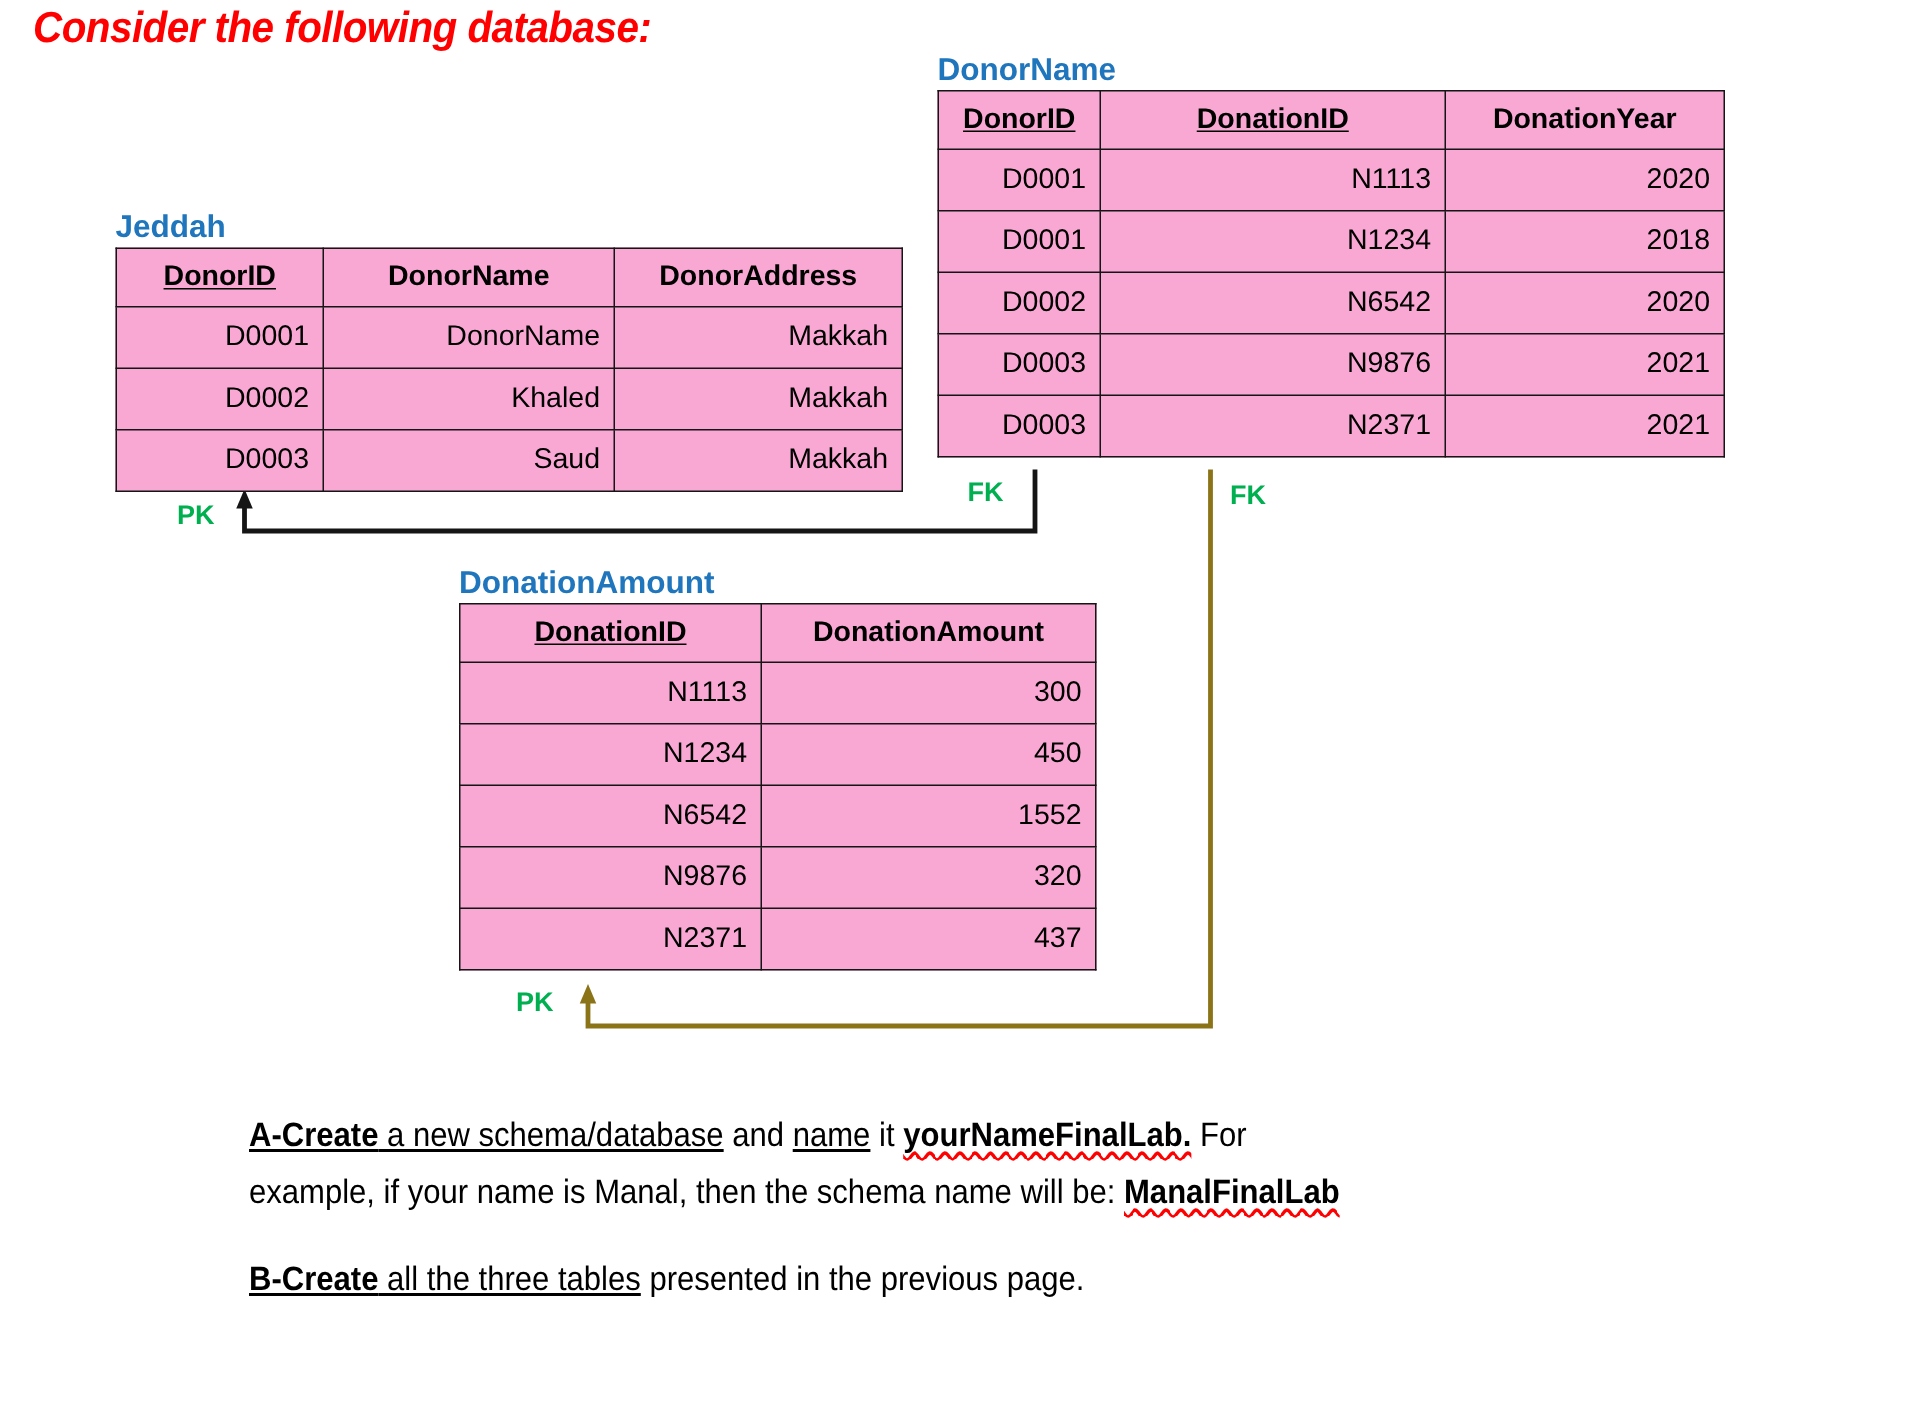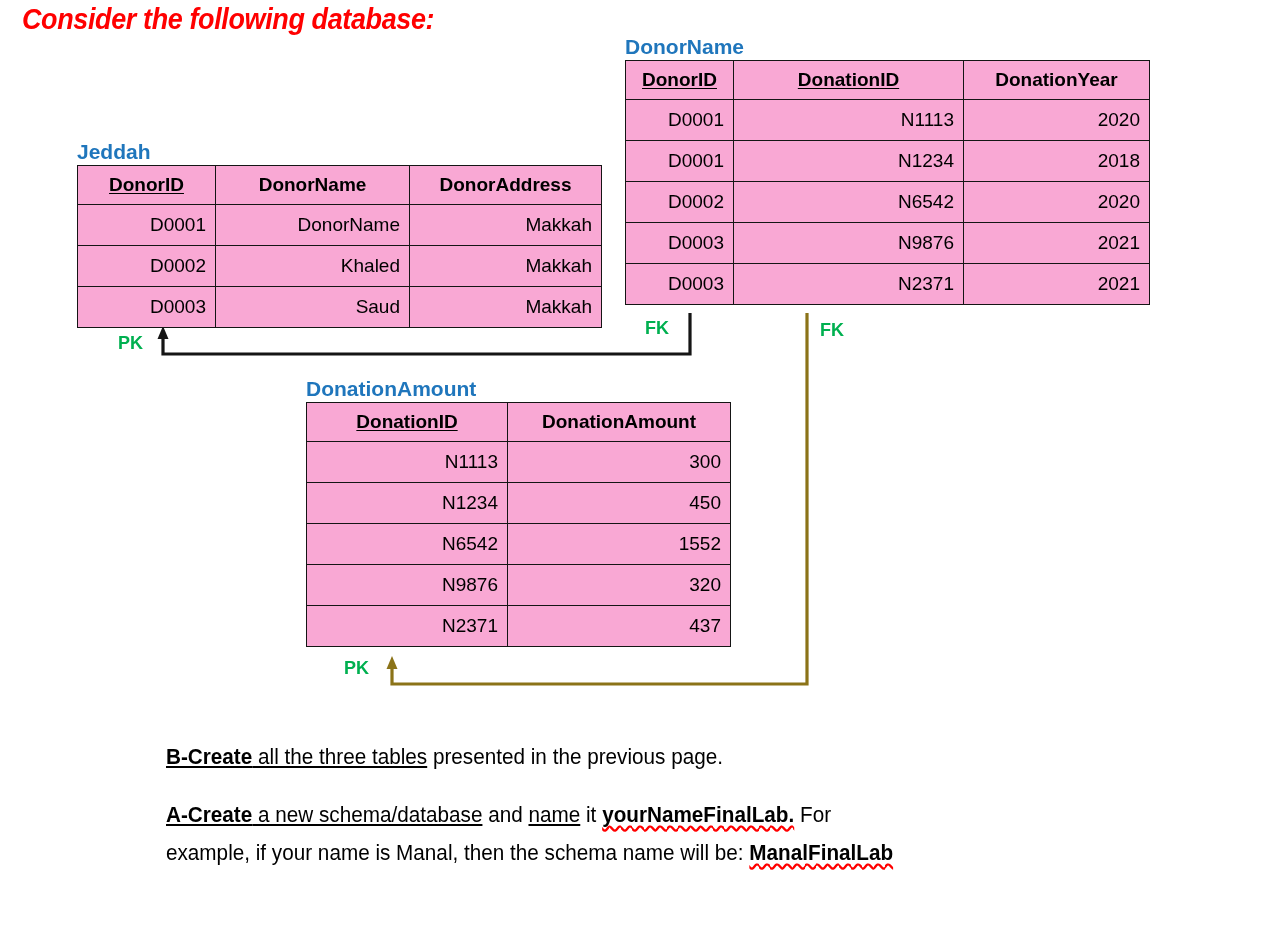--- a/index.html
+++ b/index.html
@@ -247,19 +247,19 @@
       <tr>
         <td>N2371</td>
         <td>437</td>
       </tr>
     </tbody>
   </table>
 </div>
 
 <div id="questions">
   <div class="q-block">
-    <div class="qline"><span class="b u">B-Create</span><span class="u"> all the three tables</span><span> presented in the previous page.</span></div>
-  </div>
-  <div class="q-block">
     <div class="qline"><span class="b u">A-Create</span><span class="u"> a new schema/database</span><span> and </span><span class="u">name</span><span> it </span><span class="b sp">yourNameFinalLab.</span><span> For</span></div>
     <div class="qline"><span>example, if your name is Manal, then the schema name will be: </span><span class="b sp">ManalFinalLab</span></div>
   </div>
+  <div class="q-block">
+    <div class="qline"><span class="b u">B-Create</span><span class="u"> all the three tables</span><span> presented in the previous page.</span></div>
+  </div>
 </div>
 
 </body></html>

